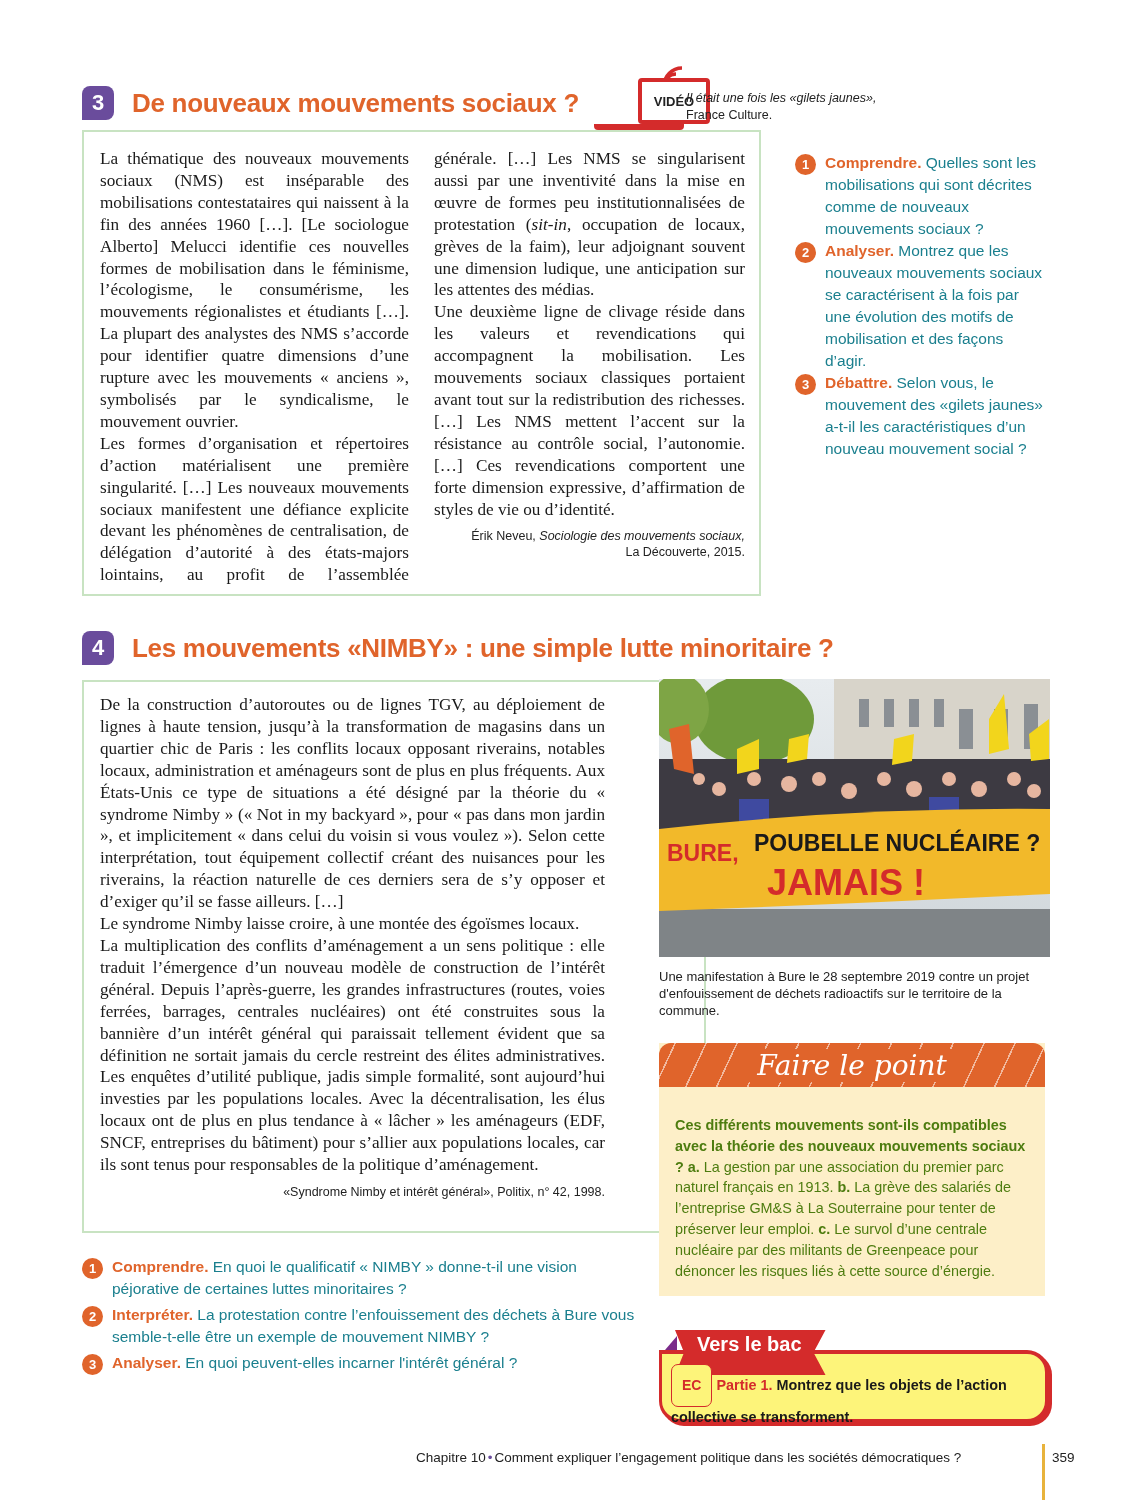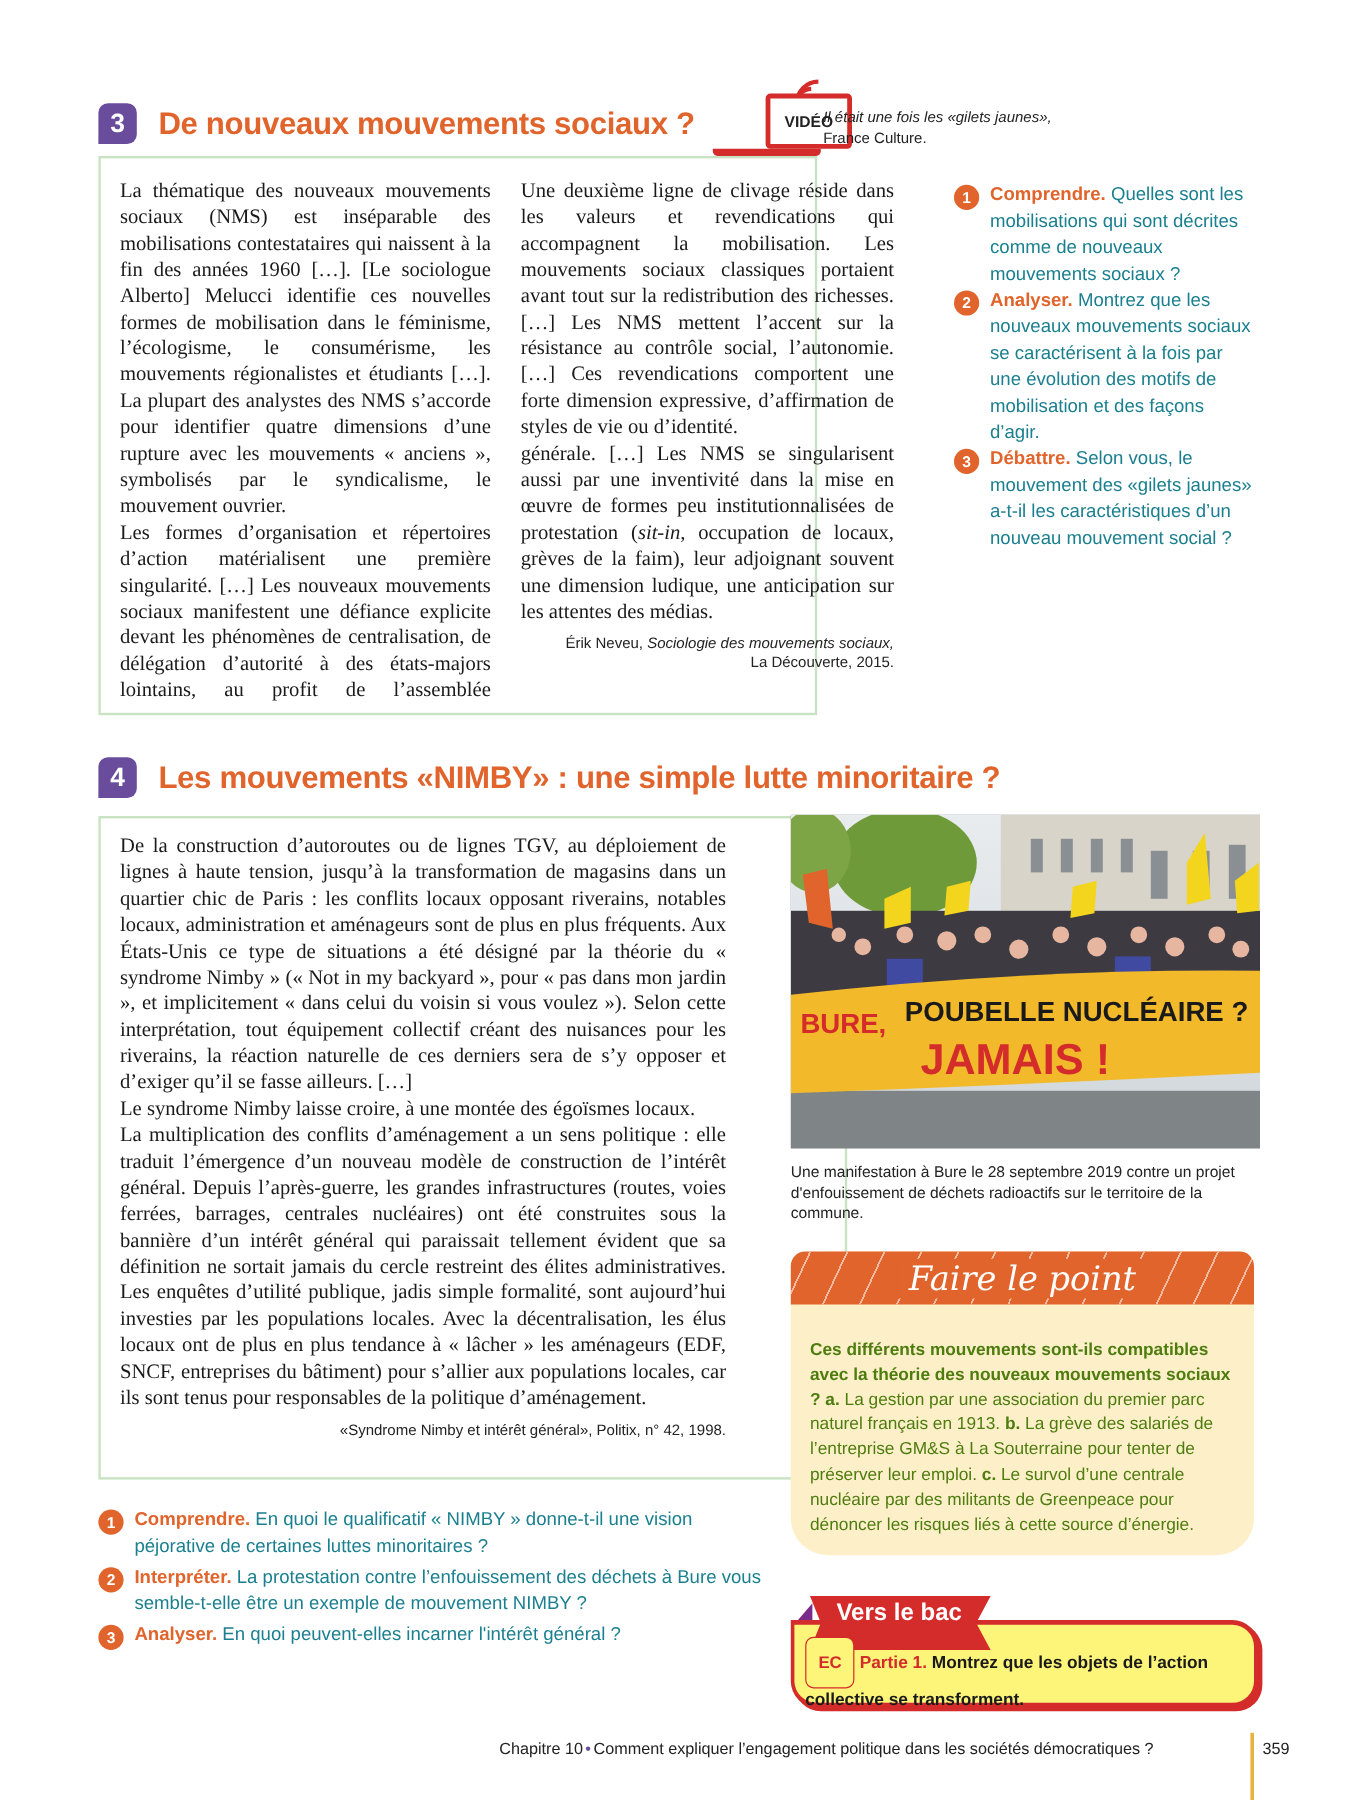--- a/index.html
+++ b/index.html
@@ -45,21 +45,21 @@
   .q .n {
     position: absolute; left: 0; top: 2px; width: 21px; height: 21px; border-radius: 50%;
     background: #e0642b; color: #fff; font-weight: bold; font-size: 13px;
     display: flex; align-items: center; justify-content: center;
   }
   .q .kw { color: #e0642b; font-weight: bold; }
 
   .photo { position: absolute; left: 659px; top: 679px; width: 391px; height: 278px; overflow: hidden; background: #6b6f72; }
   .photo-caption { position: absolute; left: 659px; top: 968px; width: 400px; font-size: 13px; line-height: 17px; color: #222; }
 
-  .fp { position: absolute; left: 659px; top: 1043px; width: 386px; height: 253px; background: #fdefc8; border-radius: 31px; }
+  .fp { position: absolute; left: 659px; top: 1043px; width: 386px; height: 253px; background: #fdefc8; }
   .fp-head {
     height: 44px; background: #e0642b; border-radius: 12px 12px 0 0; position: relative; overflow: hidden;
     display: flex; align-items: center; justify-content: center;
   }
   .fp-head .stripes {
     position: absolute; inset: 0;
     background: repeating-linear-gradient(115deg, transparent 0 14px, rgba(255,255,255,0.55) 14px 15.5px, transparent 15.5px 28px);
   }
   .fp-title {
     position: relative; font-family: "DejaVu Serif", serif; font-style: italic; font-size: 28px; color: #fff;
@@ -112,28 +112,28 @@
   <div class="screen">
     <span>VIDÉO</span>
   </div>
   <div class="base"></div>
   <div class="caption">
     <i>Il était une fois les «gilets jaunes»,</i>
     <span>France Culture.</span>
   </div>
 </div>
 
-<div class="textbox" style="left:82px; top:130px; width:599px; height:466px;">
+<div class="textbox" style="left:82px; top:130px; width:679px; height:466px;">
   <div class="col serif" style="left:16px; top:16px; width:309px;">
     <p>La thématique des nouveaux mouvements sociaux (NMS) est inséparable des mobilisations contestataires qui naissent à la fin des années 1960 […]. [Le sociologue Alberto] Melucci identifie ces nouvelles formes de mobilisation dans le féminisme, l’écologisme, le consumérisme, les mouvements régionalistes et étudiants […]. La plupart des analystes des NMS s’accorde pour identifier quatre dimensions d’une rupture avec les mouvements « anciens », symbolisés par le syndicalisme, le mouvement ouvrier.</p>
     <p style="text-align-last: justify;">Les formes d’organisation et répertoires d’action matérialisent une première singularité. […] Les nouveaux mouvements sociaux manifestent une défiance explicite devant les phénomènes de centralisation, de délégation d’autorité à des états-majors lointains, au profit de l’assemblée</p>
   </div>
   <div class="col serif" style="left:350px; top:16px; width:311px;">
+    <p><span>générale. […] Les NMS se singularisent aussi par une inventivité dans la mise en œuvre de formes peu institutionnalisées de protestation (</span><i>sit-in</i><span>, occupation de locaux, grèves de la faim), leur adjoignant souvent une dimension ludique, une anticipation sur les attentes des médias.</span></p>
     <p>Une deuxième ligne de clivage réside dans les valeurs et revendications qui accompagnent la mobilisation. Les mouvements sociaux classiques portaient avant tout sur la redistribution des richesses. […] Les NMS mettent l’accent sur la résistance au contrôle social, l’autonomie. […] Ces revendications comportent une forte dimension expressive, d’affirmation de styles de vie ou d’identité.</p>
-    <p><span>générale. […] Les NMS se singularisent aussi par une inventivité dans la mise en œuvre de formes peu institutionnalisées de protestation (</span><i>sit-in</i><span>, occupation de locaux, grèves de la faim), leur adjoignant souvent une dimension ludique, une anticipation sur les attentes des médias.</span></p>
     <div class="source" style="margin-top:8px;">
       <span>Érik Neveu, </span><i>Sociologie des mouvements sociaux,</i><br>
       <span>La Découverte, 2015.</span>
     </div>
   </div>
 </div>
 
 <div class="questions" style="left:795px; top:152px; width:250px;">
   <div class="q">
     <span class="n">1</span>

